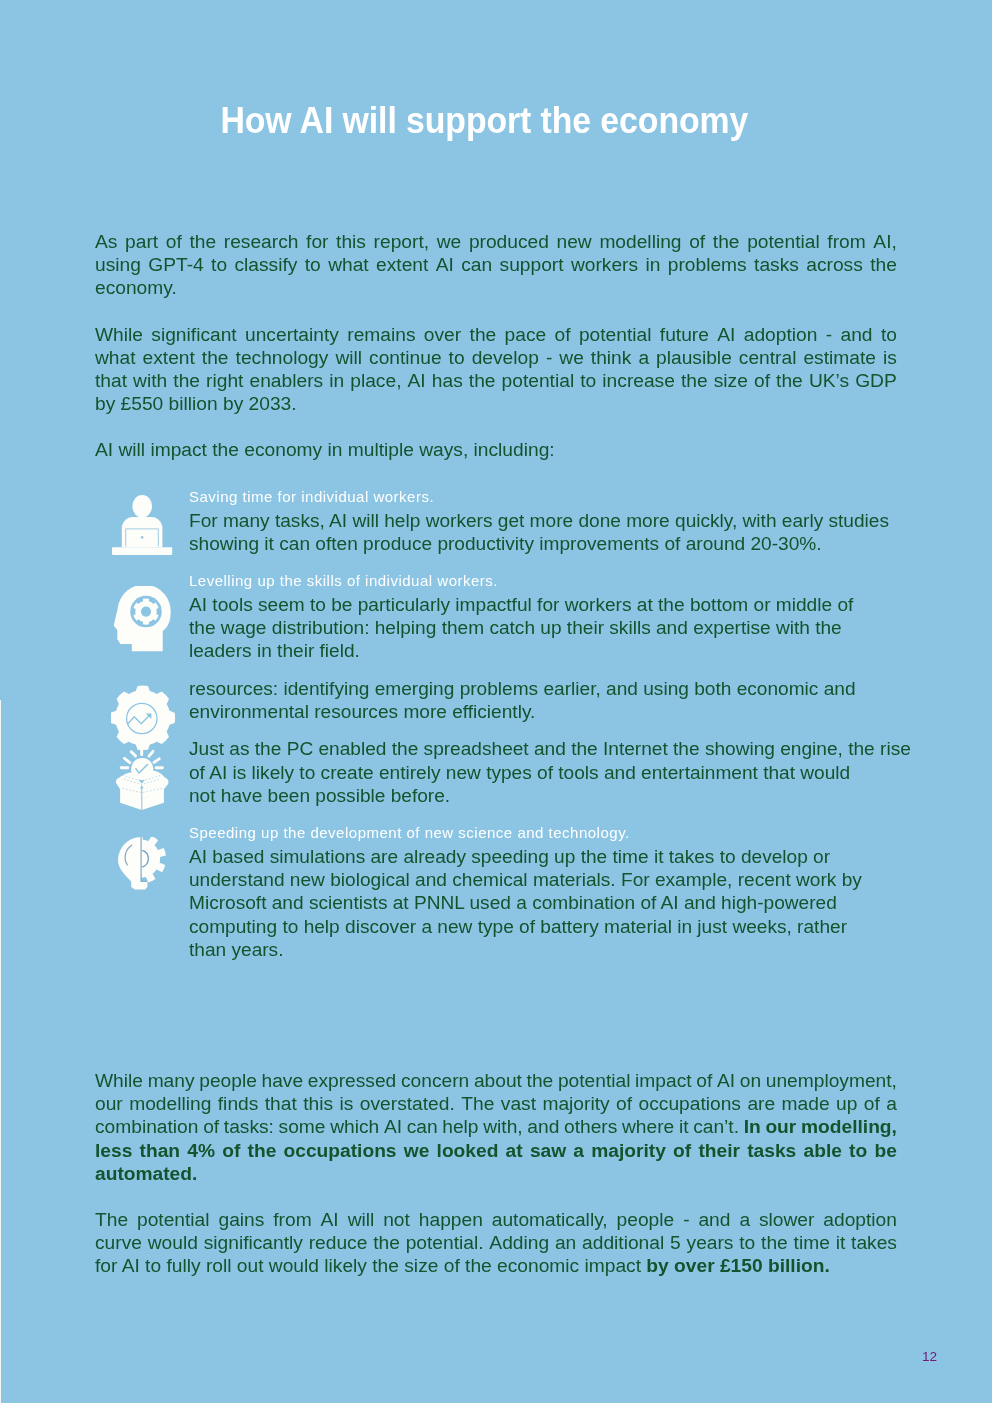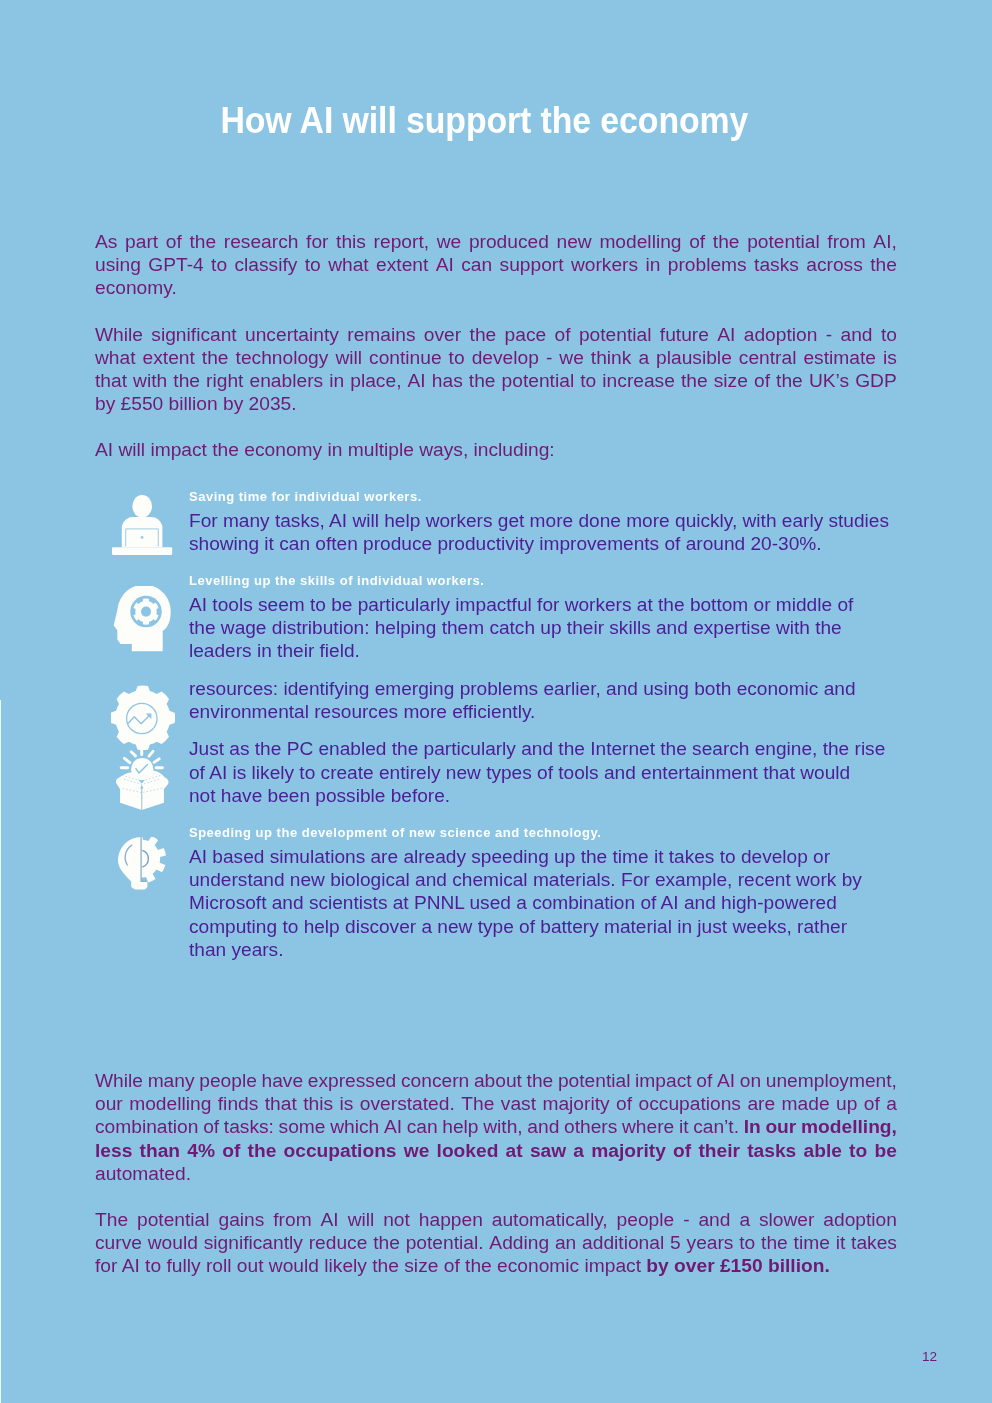--- a/index.html
+++ b/index.html
@@ -22,59 +22,59 @@
     line-height:38px;
     letter-spacing:-0.1px;
   }
 
   .title-inner{display:inline-block;transform:scaleX(0.925);transform-origin:center;}
   .content{position:absolute;left:95px;width:802px;}
   #intro{top:230px;}
   #closing{top:1069px;}
 
   
-  .jline{display:flex;width:802px;color:#701a75;font-size:19.2px;line-height:23.2px;white-space:pre;}
+  .jline{display:flex;width:802px;color:#14532d;font-size:19.2px;line-height:23.2px;white-space:pre;}
   .jline.j{justify-content:space-between;}
   .jline span{white-space:pre;}
   .block{margin-bottom:0;}
   .gap{height:23px;}
 
   .bullets{position:absolute;left:95px;top:485px;width:802px;}
   .bullet{position:relative;margin-bottom:14px;}
   .b-icon{position:absolute;left:0px;top:0;width:95px;height:72px;}
   .b-icon svg{position:absolute;}
   .ico-person-at-laptop-icon svg{left:17px;top:10px;}
   .ico-head-with-gear-icon svg{left:17px;top:17px;}
   .ico-gear-with-trend-chart-icon svg{left:16px;top:8px;}
   .ico-open-box-with-checkmark-icon svg{left:21px;top:11px;}
   .ico-lightbulb-gear-icon svg{left:23px;top:16px;}
   .b-text{margin-left:94px;}
-  .b-head{color:#ffffff;font-size:13px;font-weight:bold;line-height:23.6px;white-space:pre;letter-spacing:0.5px;}
-  .b-line{color:#4c1d95;font-size:19.1px;line-height:23.3px;white-space:pre;}
+  .b-head{color:#ffffff;font-size:15px;font-weight:normal;line-height:23.6px;white-space:pre;letter-spacing:0.5px;}
+  .b-line{color:#14532d;font-size:19.1px;line-height:23.3px;white-space:pre;}
 
   .pageno{position:absolute;left:922px;top:1350px;font-size:13.6px;line-height:14px;color:#701a75;}
 </style>
 </head>
 <body>
 
 <div class="page">
   <div class="left-stripe"></div>
   <h1 class="title"><span class="title-inner">How AI will support the economy</span></h1>
   <div class="content" id="intro">
       <div class="block">
         <div class="jline j"><span>As</span><span>part</span><span>of</span><span>the</span><span>research</span><span>for</span><span>this</span><span>report,</span><span>we</span><span>produced</span><span>new</span><span>modelling</span><span>of</span><span>the</span><span>potential</span><span>from</span><span>AI,</span></div>
         <div class="jline j"><span>using</span><span>GPT-4</span><span>to</span><span>classify</span><span>to</span><span>what</span><span>extent</span><span>AI</span><span>can</span><span>support</span><span>workers</span><span>in</span><span>problems</span><span>tasks</span><span>across</span><span>the</span></div>
         <div class="jline"><span>economy.</span></div>
       </div>
       <div class="gap"></div>
       <div class="block">
         <div class="jline j"><span>While</span><span>significant</span><span>uncertainty</span><span>remains</span><span>over</span><span>the</span><span>pace</span><span>of</span><span>potential</span><span>future</span><span>AI</span><span>adoption</span><span>-</span><span>and</span><span>to</span></div>
         <div class="jline j"><span>what</span><span>extent</span><span>the</span><span>technology</span><span>will</span><span>continue</span><span>to</span><span>develop</span><span>-</span><span>we</span><span>think</span><span>a</span><span>plausible</span><span>central</span><span>estimate</span><span>is</span></div>
         <div class="jline j"><span>that</span><span>with</span><span>the</span><span>right</span><span>enablers</span><span>in</span><span>place,</span><span>AI</span><span>has</span><span>the</span><span>potential</span><span>to</span><span>increase</span><span>the</span><span>size</span><span>of</span><span>the</span><span>UK’s</span><span>GDP</span></div>
-        <div class="jline"><span>by £550 billion by 2035.</span></div>
+        <div class="jline"><span>by £550 billion by 2033.</span></div>
       </div>
       <div class="gap"></div>
       <div class="block">
         <div class="jline"><span>AI will impact the economy in multiple ways, including:</span></div>
       </div>
     </div>
   <div class="bullets" id="bullets">
       <div class="bullet">
         <div class="b-icon ico-person-at-laptop-icon">
           <svg width="61" height="60" viewBox="0 0 61 60">
@@ -141,21 +141,21 @@
             <g fill="none" stroke="#8cc5e3" stroke-width="0.62" stroke-dasharray="1.4 2.1" stroke-linecap="butt" stroke-linejoin="miter">
               <path d="M6.2 27.1 L25.8 33.2 L45.5 27.1"></path>
               <path d="M8.0 31.1 L25.8 36.5 L43.7 31.1"></path>
               <path d="M6.8 40.4 L25.8 44.7 L45.7 40.4"></path>
             </g>
             <path d="M25.8 40.4 L25.8 62.2" fill="none" stroke="#7fa9c2" stroke-width="0.75"></path>
             <path d="M25.8 36.9 l-1.7 3.6 3.4 0 Z" fill="#8cc5e3"></path>
           </svg>
         </div>
         <div class="b-text">
-          <div class="b-line">Just as the PC enabled the particularly and the Internet the search engine, the rise</div>
+          <div class="b-line">Just as the PC enabled the spreadsheet and the Internet the showing engine, the rise</div>
           <div class="b-line">of AI is likely to create entirely new types of tools and entertainment that would</div>
           <div class="b-line">not have been possible before.</div>
         </div>
       </div>
       <div class="bullet">
         <div class="b-icon ico-lightbulb-gear-icon">
           <svg width="50" height="54" viewBox="0 0 50 54">
             <defs>
               <clipPath id="lbclip">
                 <rect x="23.1" y="-3" width="32" height="60"></rect>
@@ -179,21 +179,21 @@
           <div class="b-line">than years.</div>
         </div>
       </div>
     </div>
   <div class="content" id="closing">
       <div class="block">
         <div class="jline j"><span>While</span><span>many</span><span>people</span><span>have</span><span>expressed</span><span>concern</span><span>about</span><span>the</span><span>potential</span><span>impact</span><span>of</span><span>AI</span><span>on</span><span>unemployment,</span></div>
         <div class="jline j"><span>our</span><span>modelling</span><span>finds</span><span>that</span><span>this</span><span>is</span><span>overstated.</span><span>The</span><span>vast</span><span>majority</span><span>of</span><span>occupations</span><span>are</span><span>made</span><span>up</span><span>of</span><span>a</span></div>
         <div class="jline j"><span>combination</span><span>of</span><span>tasks:</span><span>some</span><span>which</span><span>AI</span><span>can</span><span>help</span><span>with,</span><span>and</span><span>others</span><span>where</span><span>it</span><span>can’t.</span><span style="font-weight: bold;">In</span><span style="font-weight: bold;">our</span><span style="font-weight: bold;">modelling,</span></div>
         <div class="jline j"><span style="font-weight: bold;">less</span><span style="font-weight: bold;">than</span><span style="font-weight: bold;">4%</span><span style="font-weight: bold;">of</span><span style="font-weight: bold;">the</span><span style="font-weight: bold;">occupations</span><span style="font-weight: bold;">we</span><span style="font-weight: bold;">looked</span><span style="font-weight: bold;">at</span><span style="font-weight: bold;">saw</span><span style="font-weight: bold;">a</span><span style="font-weight: bold;">majority</span><span style="font-weight: bold;">of</span><span style="font-weight: bold;">their</span><span style="font-weight: bold;">tasks</span><span style="font-weight: bold;">able</span><span style="font-weight: bold;">to</span><span style="font-weight: bold;">be</span></div>
-        <div class="jline"><span style="font-weight: normal;">automated.</span></div>
+        <div class="jline"><span style="font-weight: bold;">automated.</span></div>
       </div>
       <div class="gap"></div>
       <div class="block">
         <div class="jline j"><span>The</span><span>potential</span><span>gains</span><span>from</span><span>AI</span><span>will</span><span>not</span><span>happen</span><span>automatically,</span><span>people</span><span>-</span><span>and</span><span>a</span><span>slower</span><span>adoption</span></div>
         <div class="jline j"><span>curve</span><span>would</span><span>significantly</span><span>reduce</span><span>the</span><span>potential.</span><span>Adding</span><span>an</span><span>additional</span><span>5</span><span>years</span><span>to</span><span>the</span><span>time</span><span>it</span><span>takes</span></div>
         <div class="jline"><span>for AI to fully roll out would likely the size of the economic impact </span><span style="font-weight: bold;">by over £150 billion.</span></div>
       </div>
     </div>
   <div class="pageno">12</div>
 </div>

